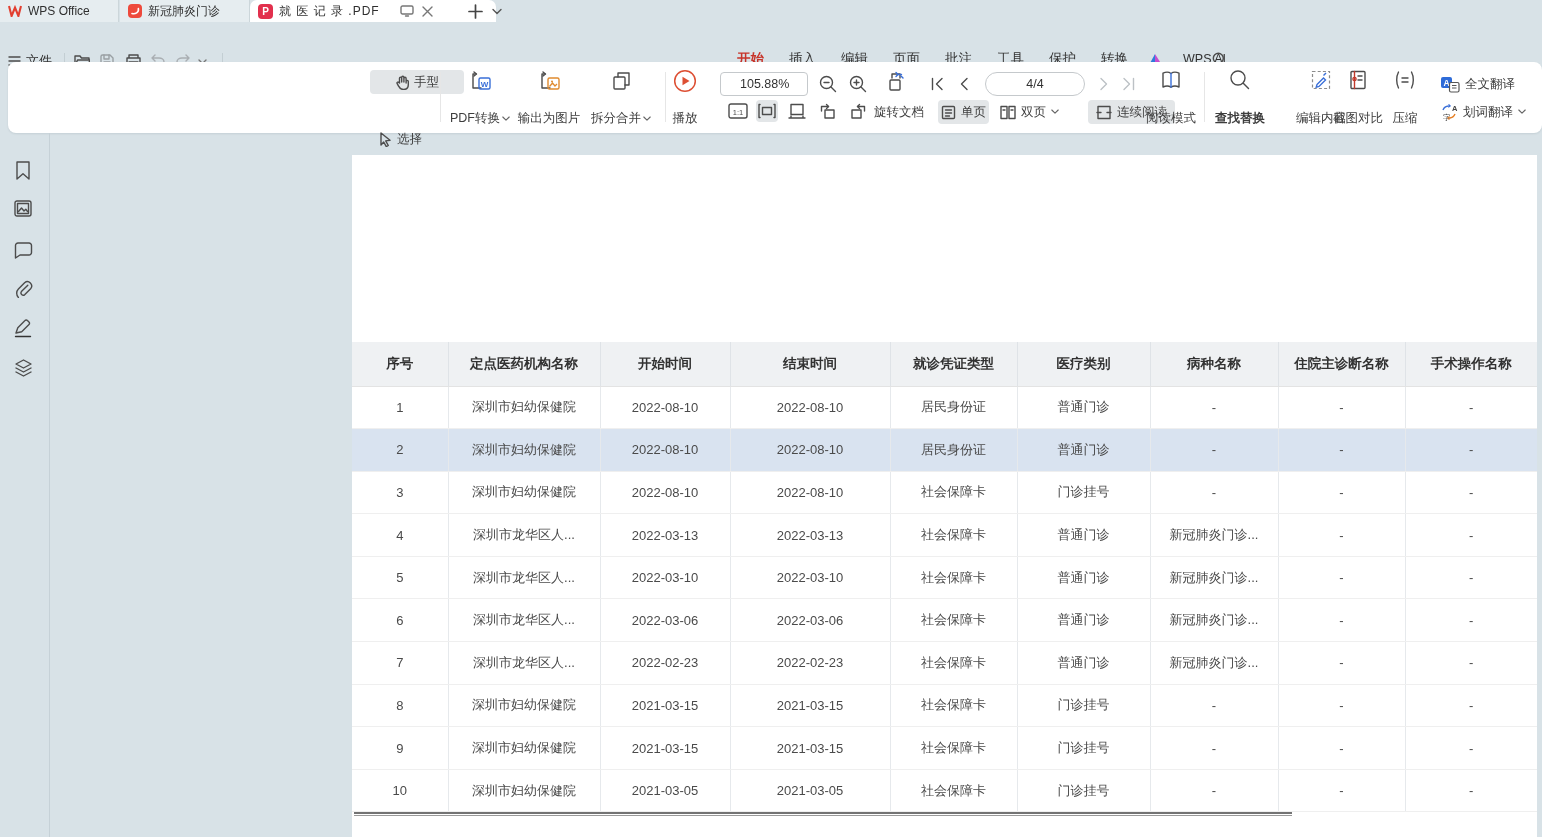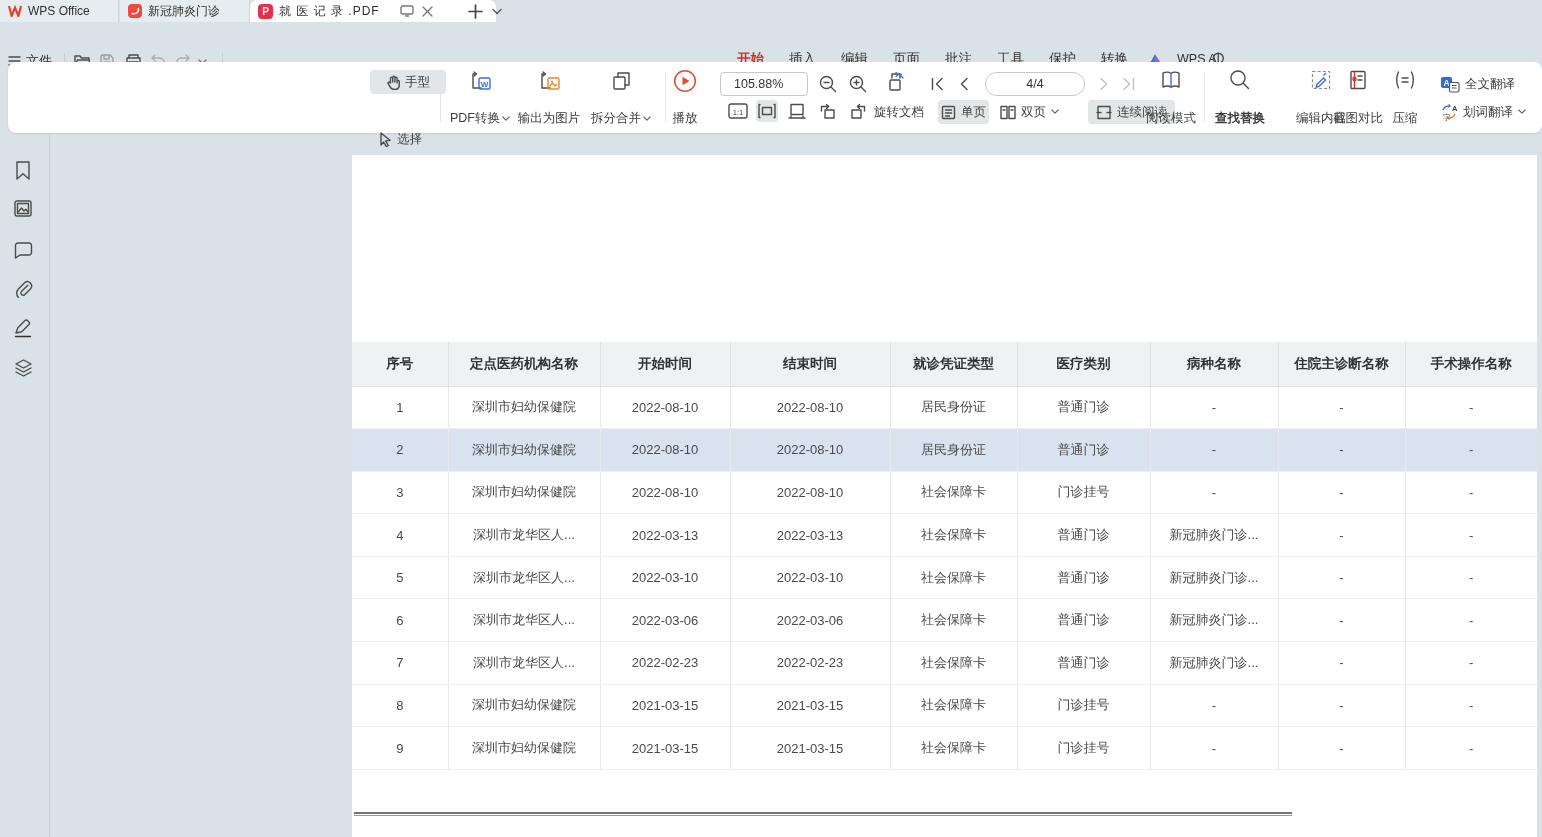--- a/index.html
+++ b/index.html
@@ -19,36 +19,36 @@
   .doc-title { letter-spacing:1px; }
   .tab-mini { display:flex; align-items:center; gap:8px; margin-left:14px; color:#666; }
 
   
   .menubar { position:absolute; top:22px; left:0; right:0; height:40px; }
   .mb-item { position:absolute; display:flex; align-items:center; gap:5px; font-size:13px; color:#333; }
   .mb-sep { position:absolute; top:31px; width:1px; height:18px; background:#c3ced3; }
   .ribbon-tabs { position:absolute; left:737px; top:28px; display:flex; gap:25px; font-size:13.5px; }
   .ribbon-tab { color:#333; cursor:default; padding-bottom:6px; }
   .ribbon-tab.active { color:#c7342a; font-weight:bold; border-bottom:3px solid #c7342a; }
-  .wpsai { position:absolute; left:1148px; top:30px; display:flex; align-items:center; gap:14px; font-size:12.5px; color:#333; }
+  .wpsai { position:absolute; left:1148px; top:30px; display:flex; align-items:center; gap:20px; font-size:12.5px; color:#333; }
   .mb-search { position:absolute; left:1212px; top:30px; }
 
   
   .panel { position:absolute; left:8px; top:62px; width:1534px; height:71px;
            background:#fff; border-radius:8px; box-shadow:0 1px 2px rgba(60,80,90,.12); }
   .p-abs { position:absolute; display:flex; align-items:center; gap:5px; font-size:12.5px; color:#3d3d3d; white-space:nowrap; }
   .pill { background:#e3e6e8; border-radius:4px; }
   .p-sep { position:absolute; top:10px; width:1px; height:50px; background:#e6e6e6; }
   .bigbtn { position:absolute; top:7px; width:76px; height:58px; display:flex; flex-direction:column;
             align-items:center; justify-content:space-between; font-size:12.5px; color:#3d3d3d; }
   .bigbtn .lbl { display:flex; align-items:center; gap:2px; }
   .chev { width:8px; height:8px; }
   .zoombox { position:absolute; left:712px; top:10px; width:88px; height:24px; border:1px solid #c5c9cc;
              border-radius:4px; display:flex; align-items:center; justify-content:space-between;
-             padding:0 13px; font-size:12.5px; color:#333; background:#fff;gap:28px; }
+             padding:0 19px; font-size:12.5px; color:#333; background:#fff;gap:28px; }
   .pageinput { position:absolute; left:977px; top:10px; width:100px; height:24px; border:1px solid #c5c9cc;
              border-radius:12px; text-align:center; font-size:12.5px; color:#333; background:#fff; outline:none;
              font-family:inherit; }
   .tool20 { position:absolute; width:22px; height:22px; display:flex; align-items:center; justify-content:center; border-radius:4px; }
   .tool20.active { background:#e3e6e8; }
   .disabled .ic { stroke:#bcc1c5; }
 
   
   .side-divider { position:absolute; left:49px; top:133px; bottom:0; width:1px; background:#c6d1d7; }
   .side-icon { position:absolute; left:12px; width:22px; height:22px; display:flex; align-items:center; justify-content:center; }
@@ -188,21 +188,21 @@
   <div class="mb-search">
     <svg width="15" height="15" class="ic">
         <circle cx="6.3" cy="6.3" r="5"></circle>
         <path d="M10 10l4 4"></path>
       </svg>
   </div>
 </div>
 
 <div class="panel">
 
-  <div class="p-abs pill" style="left:362px;top:8px;height:24px;padding:0 16px;">
+  <div class="p-abs pill" style="left:362px;top:8px;height:24px;padding:0 25px;">
     <span>
       <svg width="14" height="15" class="ic">
           <path d="M4.5 8V3.2a1.1 1.1 0 012.2 0V7m0-4.6a1.1 1.1 0 012.2 0V7m0-3.6a1.1 1.1 0 012.2 0V8m0-1.5a1.1 1.1 0 012.2 0v3.2c0 2.8-1.8 4.8-5 4.8-2.6 0-3.7-1.3-4.9-3.6l-1.3-2.5c-.5-1 .8-1.8 1.6-1L4.5 8"></path>
         </svg>
     </span>
     <span>手型</span>
   </div>
   <div class="p-abs" style="left:362px;top:37px;height:24px;padding:0 9px;margin-top:28px;">
     <span>
       <svg width="13" height="15" class="ic">
@@ -634,16 +634,27 @@
           <td>9</td>
           <td>深圳市妇幼保健院</td>
           <td>2021-03-15</td>
           <td>2021-03-15</td>
           <td>社会保障卡</td>
           <td>门诊挂号</td>
           <td>-</td>
           <td>-</td>
           <td>-</td>
         </tr>
+        <tr>
+          <td>10</td>
+          <td>深圳市妇幼保健院</td>
+          <td>2021-03-05</td>
+          <td>2021-03-05</td>
+          <td>社会保障卡</td>
+          <td>门诊挂号</td>
+          <td>-</td>
+          <td>-</td>
+          <td>-</td>
+        </tr>
       </tbody>
   </table>
   <div class="table-end-rule"></div>
 </div>
 
 </body></html>

